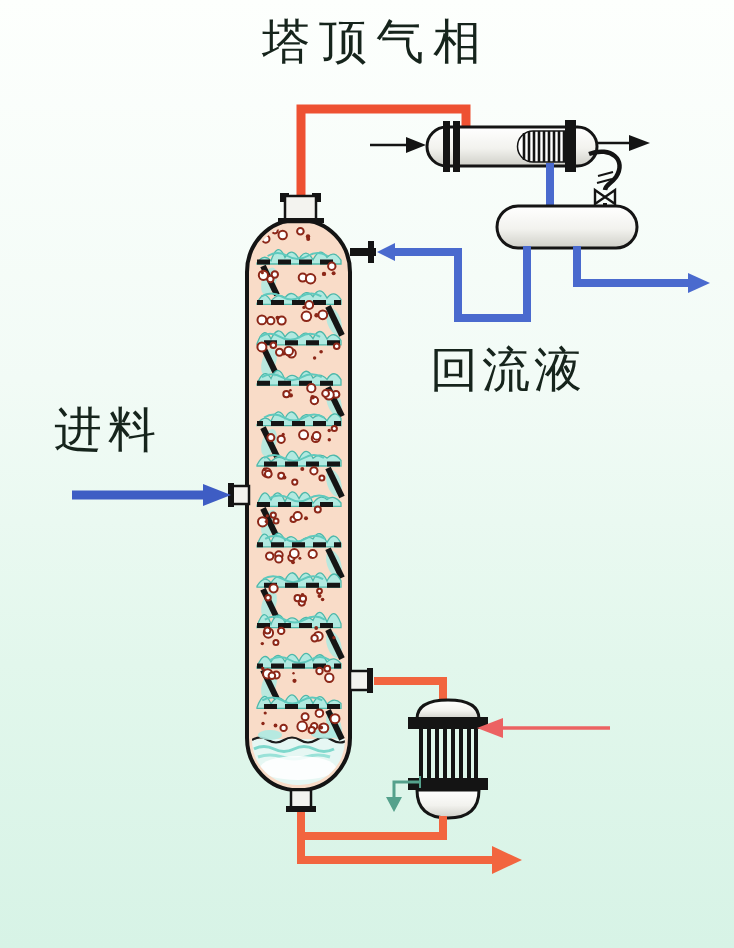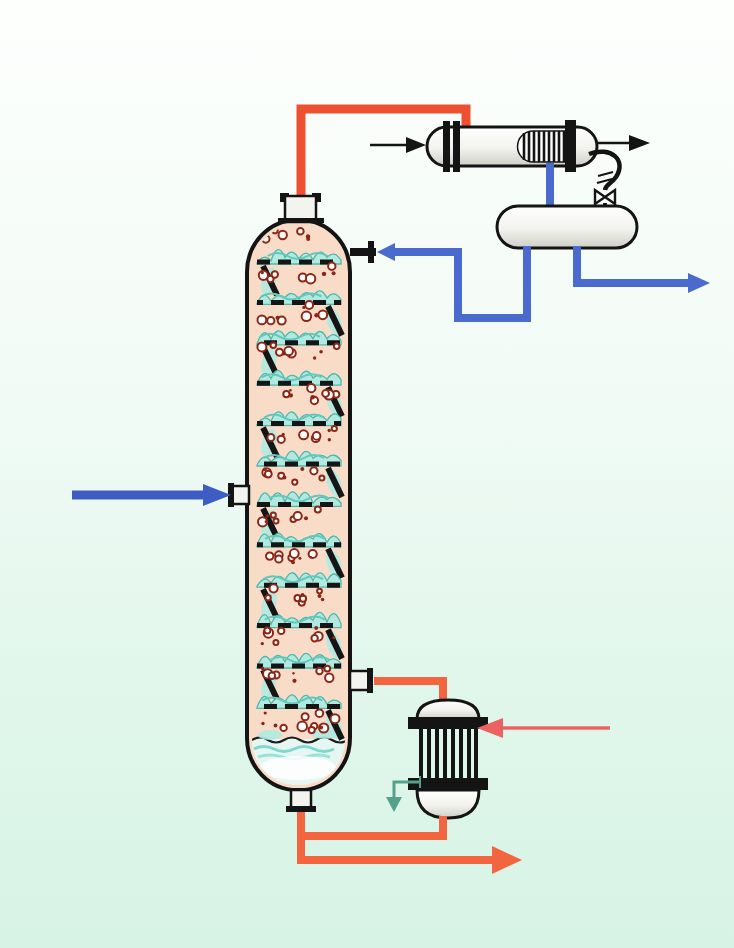--- a/index.html
+++ b/index.html
@@ -366,13 +366,16 @@
       </g>
     </g>
 
     <g>
       <polyline class="pipe pipe-bottoms" points="301,836 443,836 443,816"></polyline>
       <polyline class="pipe pipe-bottoms" points="301,812 301,860 494,860"></polyline>
       <polygon points="522,860 492,846 492,874" fill="var(--c-bottoms)"></polygon>
     </g>
   </svg>
 
+  <div class="lbl lbl-top">塔顶气相</div>
+  <div class="lbl lbl-reflux">回流液</div>
+  <div class="lbl lbl-feed">进料</div>
 </div>
 
 </body></html>

